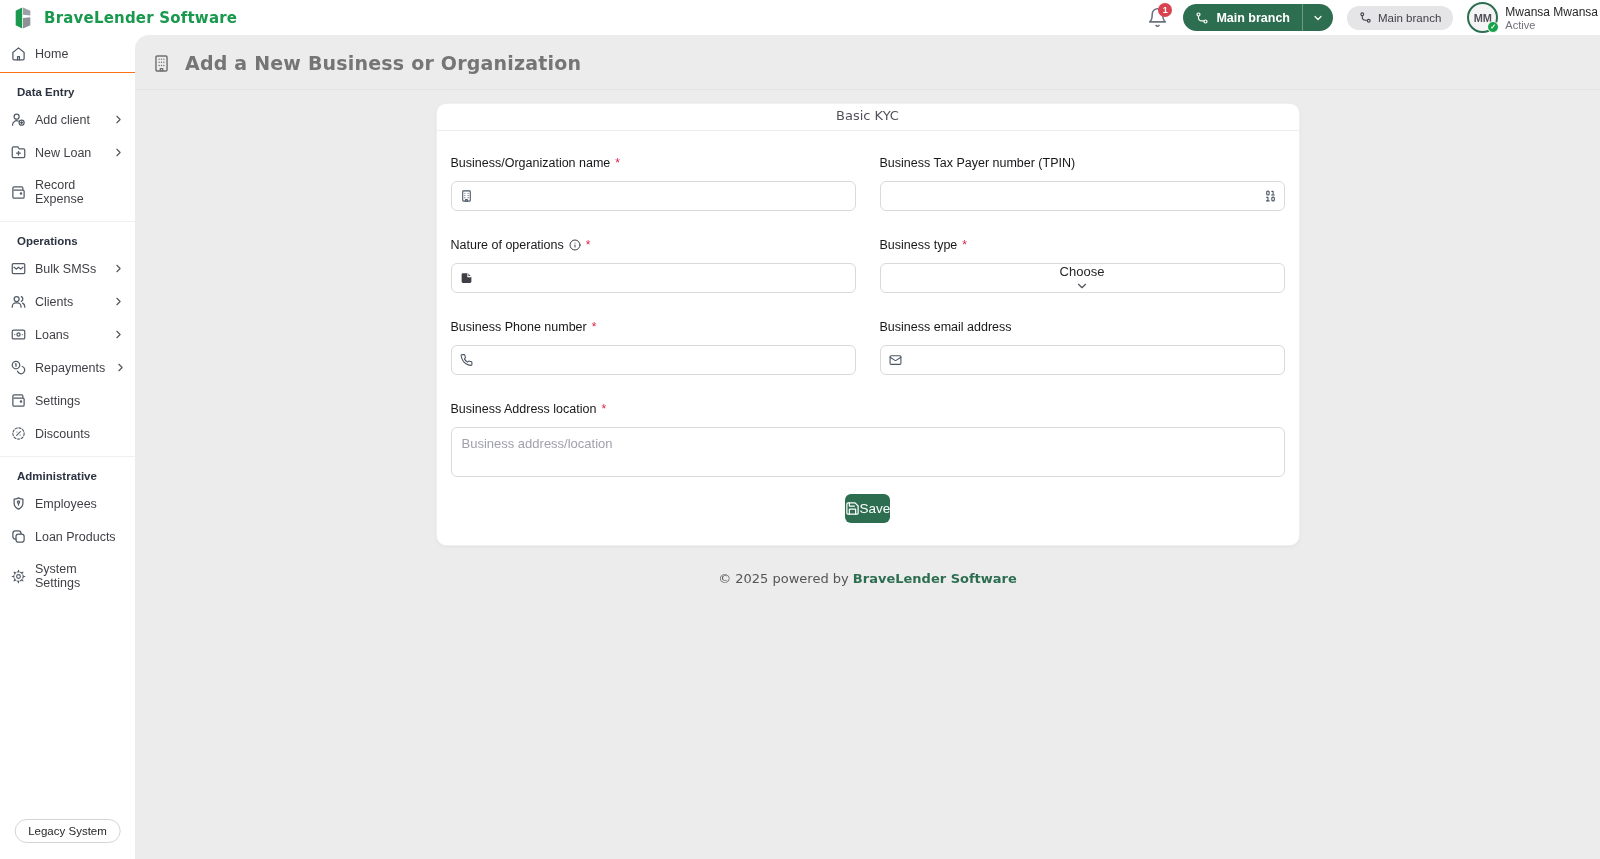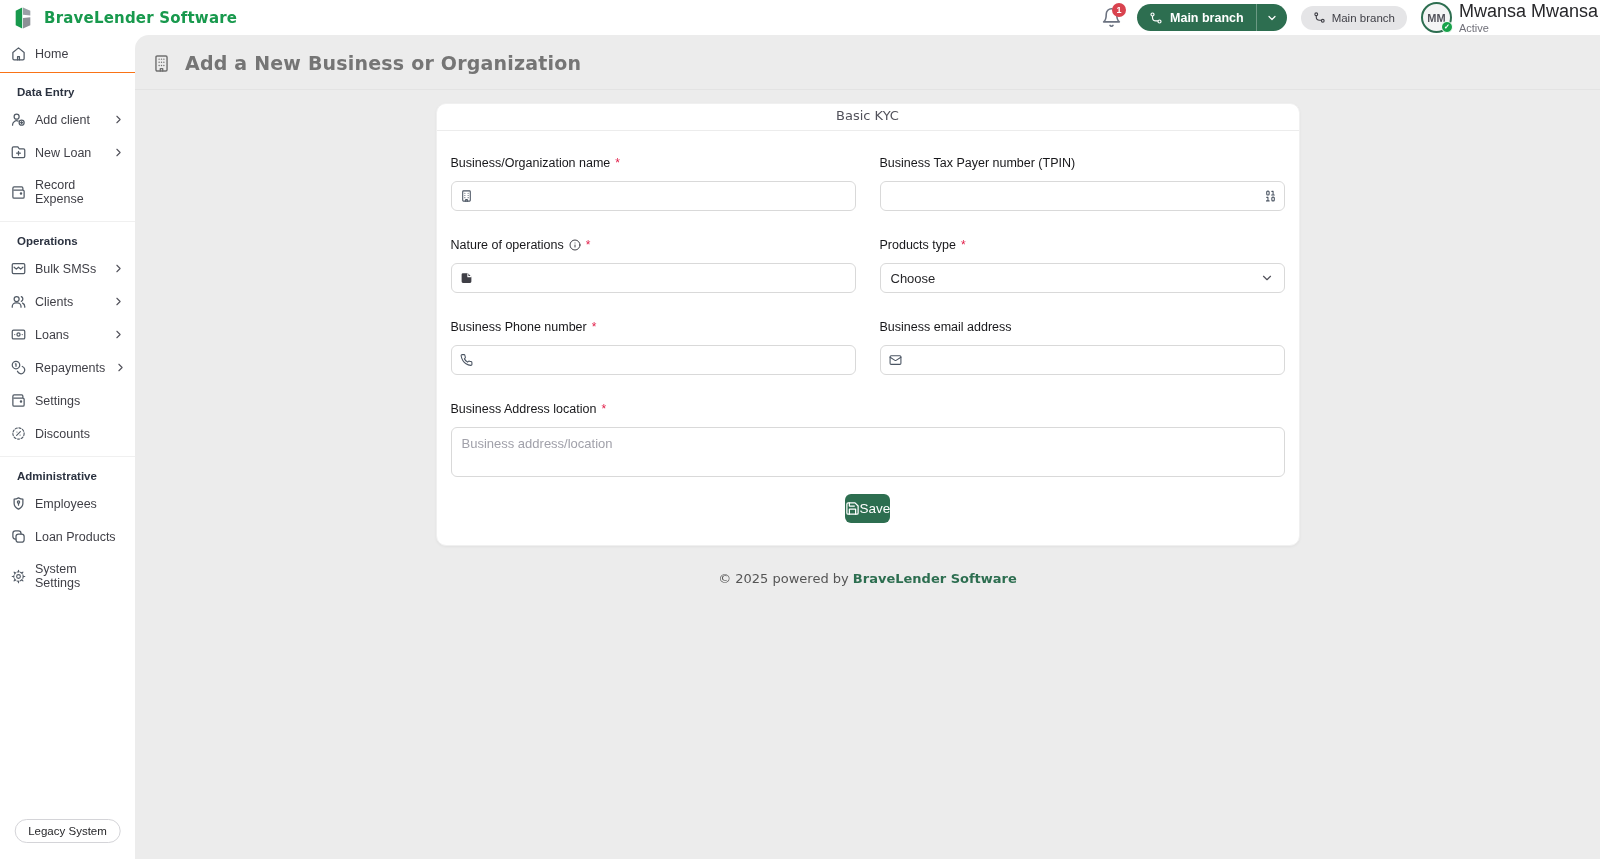--- a/index.html
+++ b/index.html
@@ -17,21 +17,21 @@
   .branch-btn { display:flex; align-items:center; height:27px; background:#2d6e50; border-radius:16px; color:#fff; overflow:hidden; cursor:pointer; }
   .branch-btn-main { display:flex; align-items:center; gap:7px; padding:0 12px; font-size:12.5px; font-weight:bold; }
   .branch-btn-caret { display:flex; align-items:center; padding:0 9px; border-left:1px solid rgba(255,255,255,.3); height:100%; }
   .branch-pill { display:flex; align-items:center; gap:6px; height:24px; background:#e5e5e7; border-radius:13px;
     padding:0 12px; font-size:11.5px; color:#3f3f46; cursor:pointer; }
   .user-chip { display:flex; align-items:center; gap:7px; cursor:pointer; }
   .avatar { position:relative; width:31px; height:31px; border-radius:50%; border:2px solid #2d6e50; background:#f4f4f5;
     display:flex; align-items:center; justify-content:center; font-size:11px; font-weight:bold; color:#52525b; }
   .avatar-badge { position:absolute; right:-3px; bottom:-2px; width:12px; height:12px; border-radius:50%;
     background:#17a34a; border:1.5px solid #fff; color:#fff; font-size:7px; line-height:9px; text-align:center; }
-  .user-name { font-size:18px; color:#27272a; font-weight:500; white-space:nowrap; }
+  .user-name { font-size:12px; color:#27272a; font-weight:500; white-space:nowrap; }
   .user-status { font-size:11px; color:#71717a; }
 
   
   .body-row { display:flex; height:824px; }
   .sidebar { width:135px; background:#fff; position:relative; flex-shrink:0; }
   .main { flex:1; background:#ececec; border-top-left-radius:14px; overflow:hidden; }
 
   
   .side-item { display:flex; align-items:center; gap:9px; padding:9px 10px 9px 11px; font-size:12.5px; color:#3f3f46; cursor:pointer; }
   .side-item .ic { color:#525b66; flex-shrink:0; }
@@ -54,21 +54,21 @@
   .card-header { text-align:center; padding:4px 0 7px; font-family:"DejaVu Sans", sans-serif; font-size:13px; color:#52525b;
     border-bottom:1px solid #ececec; }
   .card-body { padding:25px 14px 22px; }
   .form-row { display:grid; grid-template-columns:1fr 1fr; column-gap:24px; margin-bottom:27px; }
   .form-row.single { grid-template-columns:1fr; margin-bottom:13px; }
   .field-label { display:flex; align-items:center; gap:5px; font-size:12.5px; color:#18181b; margin-bottom:11px; }
   .req { color:#e11d48; font-size:12px; }
   .info-ic { color:#3f3f46; display:flex; }
   .input-wrap { position:relative; }
   .input-wrap input, .select-box { width:100%; height:30px; border:1px solid #d9d9d9; border-radius:6px;
-    font-size:13px; color:#27272a; background:#fff; outline:none; }
+    font-size:13px; color:#27272a; background:#fff; outline:none;flex-direction:column; }
   .input-wrap input { padding:0 10px; }
   .input-wrap.icon-left input { padding-left:31px; }
   .in-ic-left { position:absolute; left:9px; top:50%; transform:translateY(-50%); color:#4b5563; display:flex; }
   .in-ic-left.filled { color:#3f3f46; }
   .in-ic-right { position:absolute; right:8px; top:50%; transform:translateY(-50%); color:#4b5563; display:flex; }
   .select-box { display:flex; align-items:center; justify-content:space-between; padding:0 10px; cursor:pointer; }
   .select-value { font-size:13px; color:#27272a; }
   .select-box .chev { color:#52525b; display:flex; }
   .textarea-wrap textarea { width:100%; height:50px; border:1px solid #d9d9d9; border-radius:6px; resize:none;
     padding:8px 10px; font-size:13px; font-family:"Liberation Sans", sans-serif; color:#3b82f6; outline:none; }
@@ -359,21 +359,21 @@
                 <svg width="13" height="13" viewBox="0 0 24 24">
                   <path d="M14.5 3H5.5A2.5 2.5 0 0 0 3 5.5v13A2.5 2.5 0 0 0 5.5 21h13a2.5 2.5 0 0 0 2.5-2.5V9.5L14.5 3Z" fill="currentColor"></path>
                   <path d="M14.5 3v6.5H21" fill="none" stroke="#fff" stroke-width="2" stroke-linejoin="round"></path>
                 </svg>
               </span>
               <input type="text" value="" style="">
             </div>
           </div>
           <div>
             <div class="field-label">
-              <span>Products type</span>
+              <span>Business type</span>
               <span class="req">*</span>
             </div>
             <div class="select-box">
               <span class="select-value">Choose</span>
               <span class="chev">
                 <svg width="14" height="14" viewBox="0 0 24 24" fill="none" stroke="currentColor" stroke-width="2" stroke-linecap="round" stroke-linejoin="round">
                     <polyline points="6 9 12 15 18 9"></polyline>
                   </svg>
               </span>
             </div>

